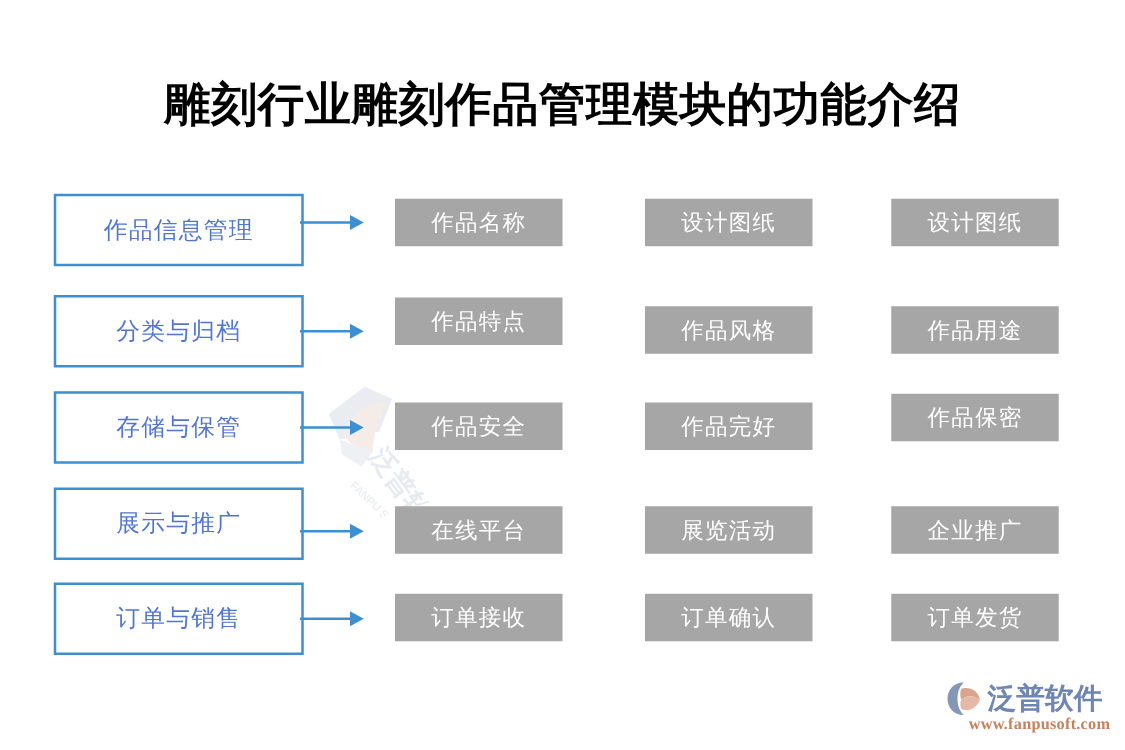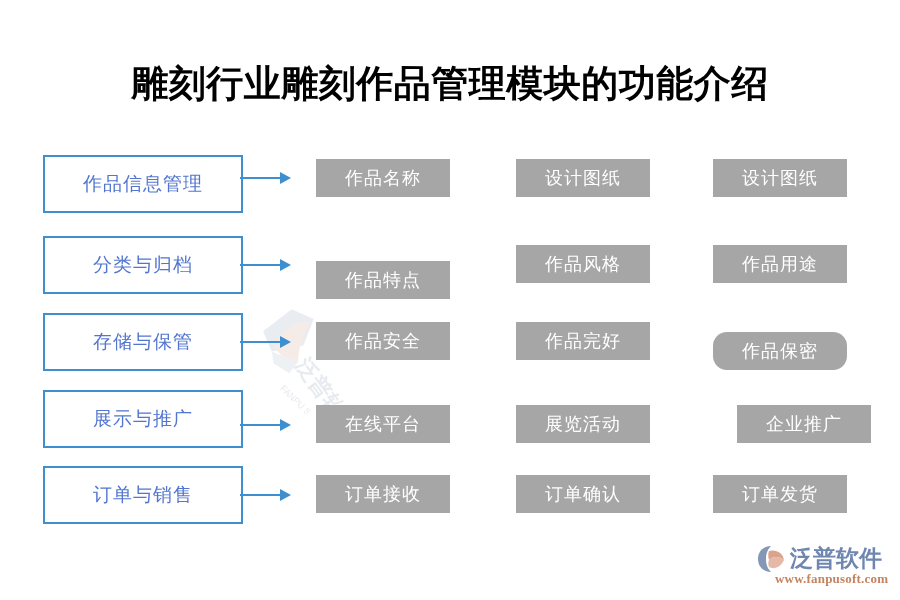--- a/index.html
+++ b/index.html
@@ -202,21 +202,21 @@
   </div>
 
   <div class="row" style="top:236px;">
     <div class="left-box" style="top:0px;">
       <span class="left-box-label">分类与归档</span>
     </div>
     <div class="arrow" style="top:22px;">
       <span class="shaft"></span>
       <span class="head"></span>
     </div>
-    <div class="gray-box col-0" style="top:25px;">
+    <div class="gray-box col-0" style="top:2px;">
       <span class="gray-box-label">作品特点</span>
     </div>
     <div class="gray-box col-1" style="top:9px;">
       <span class="gray-box-label">作品风格</span>
     </div>
     <div class="gray-box col-2" style="top:9px;">
       <span class="gray-box-label">作品用途</span>
     </div>
   </div>
 
@@ -227,40 +227,40 @@
     <div class="arrow" style="top:22px;">
       <span class="shaft"></span>
       <span class="head"></span>
     </div>
     <div class="gray-box col-0" style="top:9px;">
       <span class="gray-box-label">作品安全</span>
     </div>
     <div class="gray-box col-1" style="top:9px;">
       <span class="gray-box-label">作品完好</span>
     </div>
-    <div class="gray-box col-2" style="top:19px;border-radius:14px;">
+    <div class="gray-box col-2" style="top:2px;">
       <span class="gray-box-label">作品保密</span>
     </div>
   </div>
 
   <div class="row" style="top:390px;">
     <div class="left-box" style="top:0px;">
       <span class="left-box-label">展示与推广</span>
     </div>
     <div class="arrow" style="top:28px;">
       <span class="shaft"></span>
       <span class="head"></span>
     </div>
     <div class="gray-box col-0" style="top:15px;">
       <span class="gray-box-label">在线平台</span>
     </div>
     <div class="gray-box col-1" style="top:15px;">
       <span class="gray-box-label">展览活动</span>
     </div>
-    <div class="gray-box col-2" style="top:15px;margin-left:24px;">
+    <div class="gray-box col-2" style="top:15px;">
       <span class="gray-box-label">企业推广</span>
     </div>
   </div>
 
   <div class="row" style="top:466px;padding-left:10px;">
     <div class="left-box" style="top:0px;">
       <span class="left-box-label">订单与销售</span>
     </div>
     <div class="arrow" style="top:22px;">
       <span class="shaft"></span>

